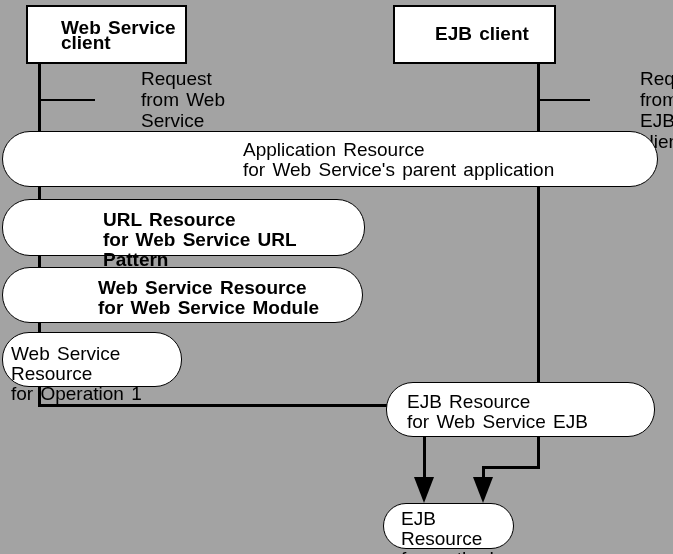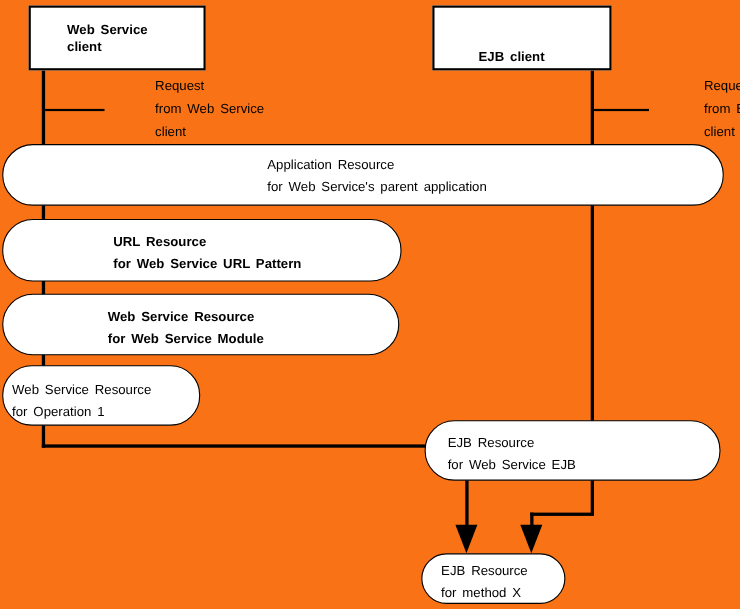--- a/index.html
+++ b/index.html
@@ -1,22 +1,22 @@
 <!DOCTYPE html>
 <html><head>
 <meta charset="utf-8">
 <style>
   html, body { margin: 0; padding: 0; background: #ffffff; }
   #diagram {
     position: relative;
     width: 673px;
     height: 554px;
-    background: #f97316;
+    background: #a3a3a3;
     font-family: "Liberation Sans", sans-serif;
-    font-size: 12px;
+    font-size: 19px;
     color: #000000;
     overflow: hidden;
   }
   .line { position: absolute; background: #000000; z-index: 1; }
   .tick { position: absolute; background: #000000; z-index: 1; }
   .node {
     position: absolute;
     background: #ffffff;
     border: 1px solid #000000;
     box-sizing: border-box;
@@ -64,21 +64,21 @@
   <div class="line" style="left:537px; top:64px; width:3px; height:404px;"></div>
   <div class="line" style="left:482px; top:466px; width:58px; height:3px;"></div>
   <div class="line" style="left:482px; top:466px; width:3px; height:12px;"></div>
   <div class="line" style="left:423px; top:420px; width:3px; height:58px;"></div>
 
   <div class="tick" style="left:41px; top:99px; width:54px; height:2px;"></div>
   <div class="tick" style="left:540px; top:99px; width:50px; height:2px;"></div>
 
   <div class="clientbox" style="left:26px; top:5px; width:161px; height:59px; padding:13px 0 0 33px;">Web Service
 client</div>
-  <div class="clientbox" style="left:393px; top:5px; width:163px; height:59px; padding:37px 0 0 40px;">EJB client</div>
+  <div class="clientbox" style="left:393px; top:5px; width:163px; height:59px; padding:19px 0 0 40px;">EJB client</div>
 
   <div class="lbl" style="left:97px; top:68px; width:140px;">Request
 from Web Service
 client</div>
   <div class="lbl" style="left:596px; top:68px; width:76px;">Request
 from EJB
 client</div>
 
   <div class="node bold" style="left:2px; top:199px; width:363px; height:57px; border-radius:28px; padding:10px 0 0 100px;">URL Resource
 for Web Service URL Pattern</div>

